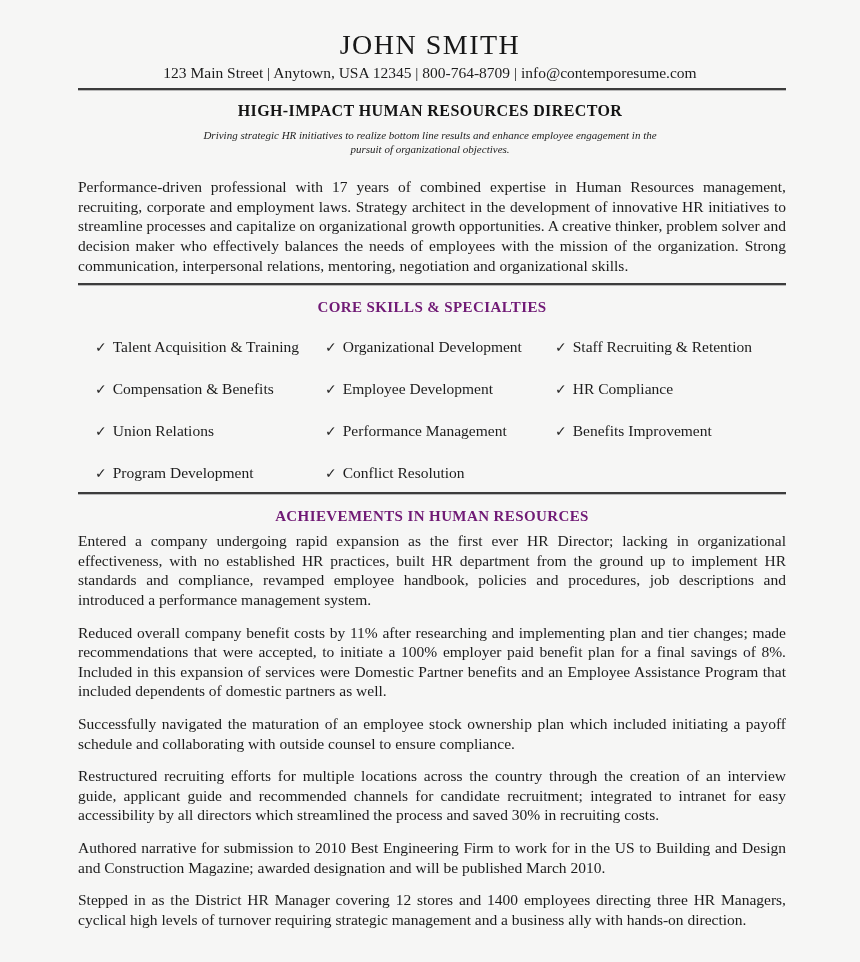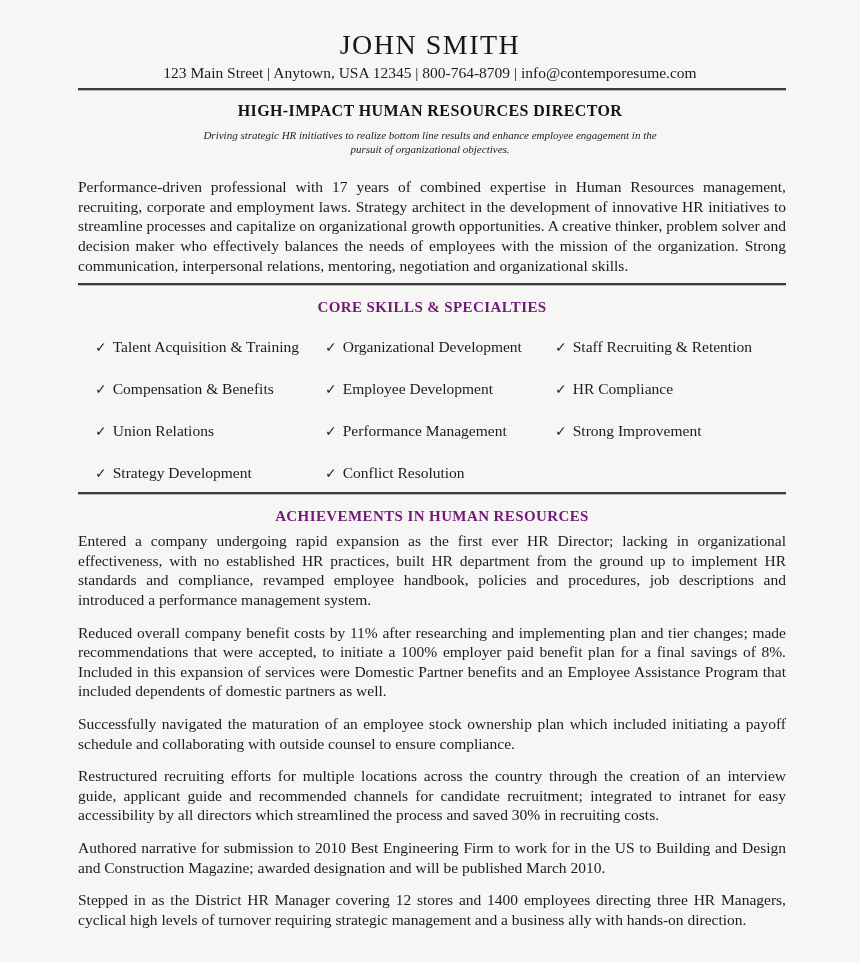--- a/index.html
+++ b/index.html
@@ -128,22 +128,22 @@
         <div class="skill-item"><span class="check-icon">✓</span><span>Organizational Development</span></div>
         <div class="skill-item"><span class="check-icon">✓</span><span>Staff Recruiting &amp; Retention</span></div>
 
         <div class="skill-item"><span class="check-icon">✓</span><span>Compensation &amp; Benefits</span></div>
         <div class="skill-item"><span class="check-icon">✓</span><span>Employee Development</span></div>
         <div class="skill-item"><span class="check-icon">✓</span><span>HR Compliance</span></div>
 
         <div class="skill-item"><span class="check-icon">✓</span><span>Union Relations</span></div>
         <div class="skill-item"><span class="check-icon">✓</span><span>Performance Management</span></div>
 
-        <div class="skill-item"><span class="check-icon">✓</span><span>Strong Improvement</span></div>
-        <div class="skill-item"><span class="check-icon">✓</span><span>Strategy Development</span></div>
+        <div class="skill-item"><span class="check-icon">✓</span><span>Benefits Improvement</span></div>
+        <div class="skill-item"><span class="check-icon">✓</span><span>Program Development</span></div>
         <div class="skill-item"><span class="check-icon">✓</span><span>Conflict Resolution</span></div>
 
       </div>
       <div class="rule r3"></div>
     </div>
 
     <div class="section achievements">
       <div class="section-heading">ACHIEVEMENTS IN HUMAN RESOURCES</div>
       <p class="para first">Entered a company undergoing rapid expansion as the first ever HR Director; lacking in organizational effectiveness, with no  established HR practices, built HR department from the ground up to implement HR standards and compliance, revamped employee handbook, policies and procedures, job descriptions and introduced a performance management system.</p>
       <p class="para">Reduced overall company benefit costs by 11% after researching and implementing plan and tier changes; made recommendations that were accepted, to initiate a 100% employer paid benefit plan for a final savings of 8%.  Included in this expansion of services were Domestic Partner benefits and an Employee Assistance Program that included dependents of domestic partners as well.</p>

